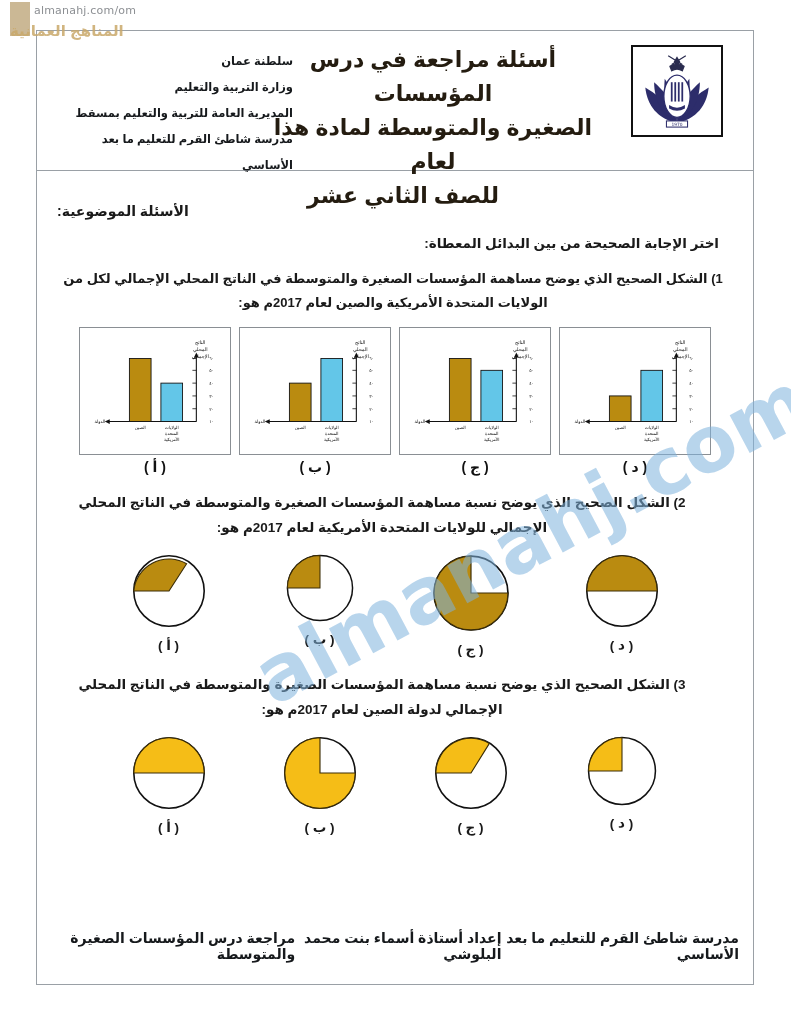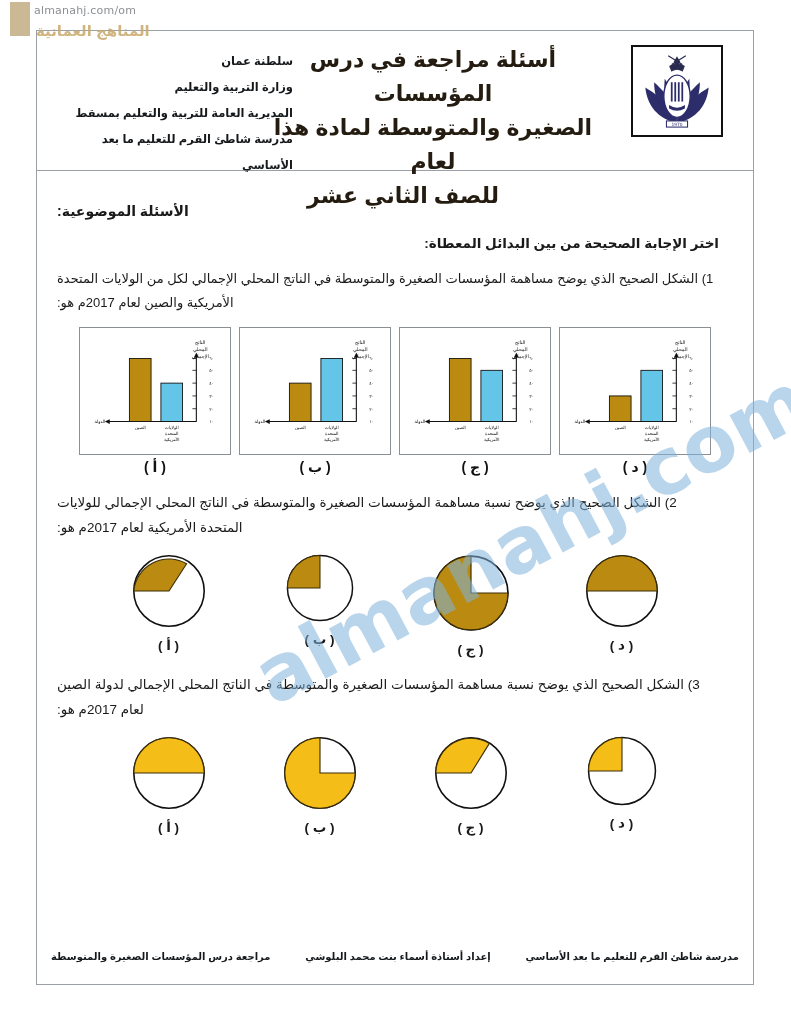--- a/index.html
+++ b/index.html
@@ -32,21 +32,20 @@
     letter-spacing: .2px;
     font-family: "DejaVu Sans", sans-serif;
   }
   .wm-top-left .wm-text2 {
     position: absolute;
     left: 4px; top: 20px;
     font-size: 15px;
     color: #c9a96b;
     font-weight: bold;
     opacity: .85;
-    padding-left: 26px;
   }
   .wm-top-left .wm-block {
     position: absolute;
     left: 4px; top: 0px;
     width: 20px; height: 34px;
     background: #b9a071;
     opacity: .75;
   }
   .wm-center {
     position: absolute;
@@ -126,23 +125,23 @@
     margin: 14px 14px 0 0;
   }
   .instruction {
     font-size: 13.5px;
     font-weight: bold;
     margin: 16px 14px 8px 0;
     text-align: right;
   }
   .q-text {
     font-size: 13px;
-    font-weight: normal;
+    font-weight: bold;
     margin: 16px 4px 0 0;
-    text-align: left;
+    text-align: center;
     line-height: 1.85;
     direction: rtl;
   }
   .q-text.q23 { font-size: 13.5px; padding-right: 22px; }
 
   
   .bar-row {
     display: flex;
     flex-direction: row-reverse;
     justify-content: center;
@@ -188,21 +187,21 @@
   
   .footer {
     position: absolute;
     left: 0; right: 0;
     bottom: 22px;
     padding: 0 14px;
     display: flex;
     flex-direction: row-reverse;
     justify-content: space-between;
     align-items: flex-end;
-    font-size: 10px;
+    font-size: 14px;
     font-weight: bold;
     direction: rtl;
     color: #16191c;
   }
 </style>
 </head>
 <body>
 
 <div class="wm-top-left">
   <div class="wm-block"></div>

